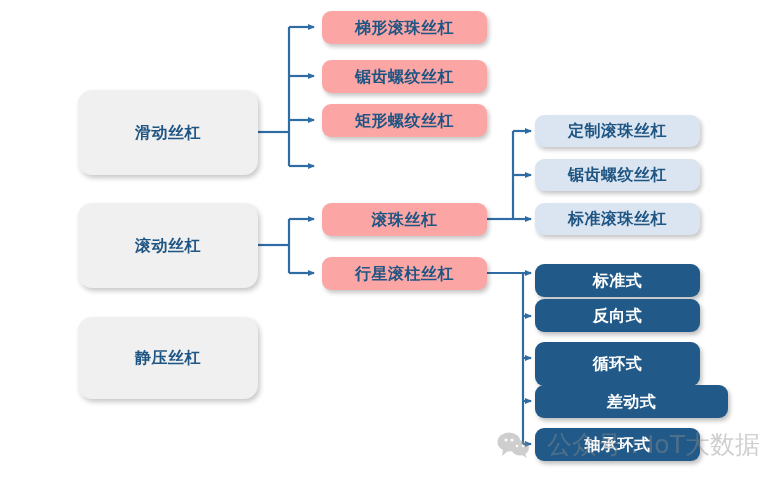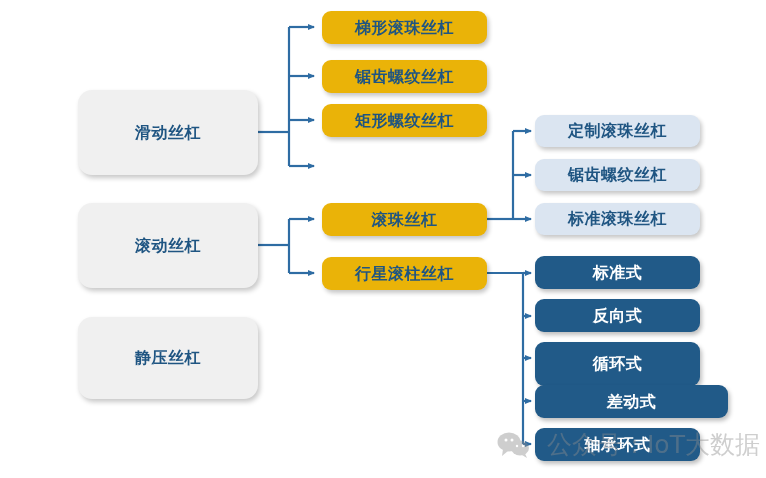--- a/index.html
+++ b/index.html
@@ -33,21 +33,21 @@
   
   .node.l1 {
     background: #f0f0f0;
     color: #1f5582;
     font-size: 16px;
     border-radius: 14px;
     box-shadow: 2px 3px 5px rgba(0,0,0,0.22);
   }
   
   .node.l2 {
-    background: #eab308;
+    background: #fca5a5;
     color: #1f5582;
     font-size: 16px;
     box-shadow: 2px 3px 4px rgba(0,0,0,0.22);
   }
   
   .node.l3 {
     background: #dbe5f1;
     color: #1f5582;
     font-size: 16px;
     box-shadow: 2px 3px 4px rgba(0,0,0,0.22);
@@ -156,21 +156,21 @@
   <div class="node l3" style="left:535px; top:115px; width:165px; height:32px;">
     <span>定制滚珠丝杠</span>
   </div>
   <div class="node l3" style="left:535px; top:159px; width:165px; height:32px;">
     <span>锯齿螺纹丝杠</span>
   </div>
   <div class="node l3" style="left:535px; top:203px; width:165px; height:32px;">
     <span>标准滚珠丝杠</span>
   </div>
 
-  <div class="node l3dark" style="left:535px; top:256px; width:165px; height:33px;">
+  <div class="node l3dark" style="left:535px; top:264px; width:165px; height:33px;">
     <span>标准式</span>
   </div>
   <div class="node l3dark" style="left:535px; top:299px; width:165px; height:33px;">
     <span>反向式</span>
   </div>
   <div class="node l3dark" style="left:535px; top:342px; width:165px; height:44px;">
     <span>循环式</span>
   </div>
   <div class="node l3dark" style="left:535px; top:385px; width:193px; height:33px;">
     <span>差动式</span>

